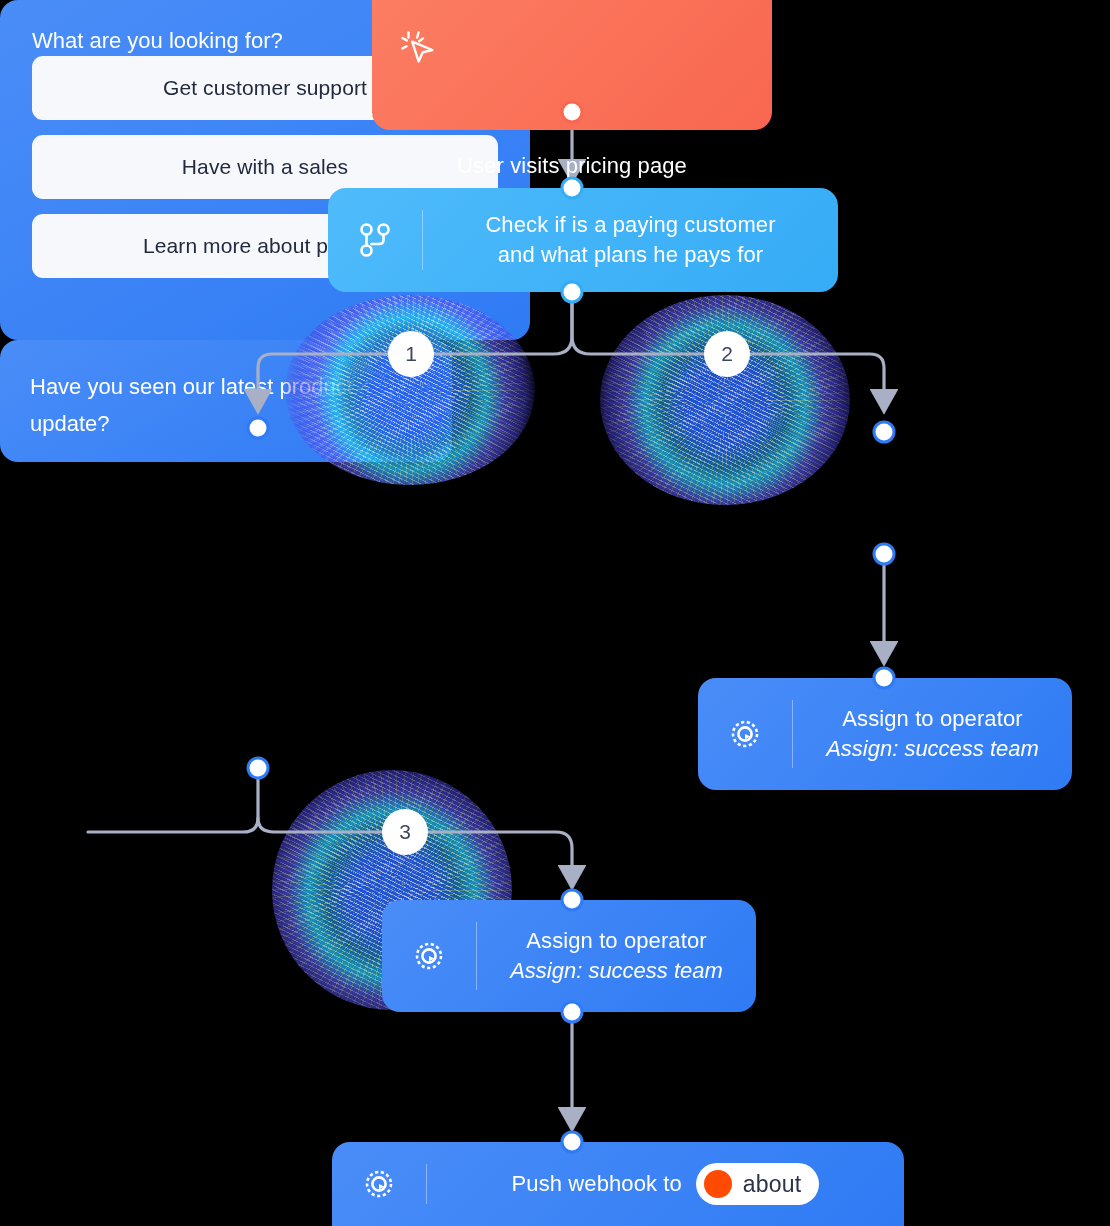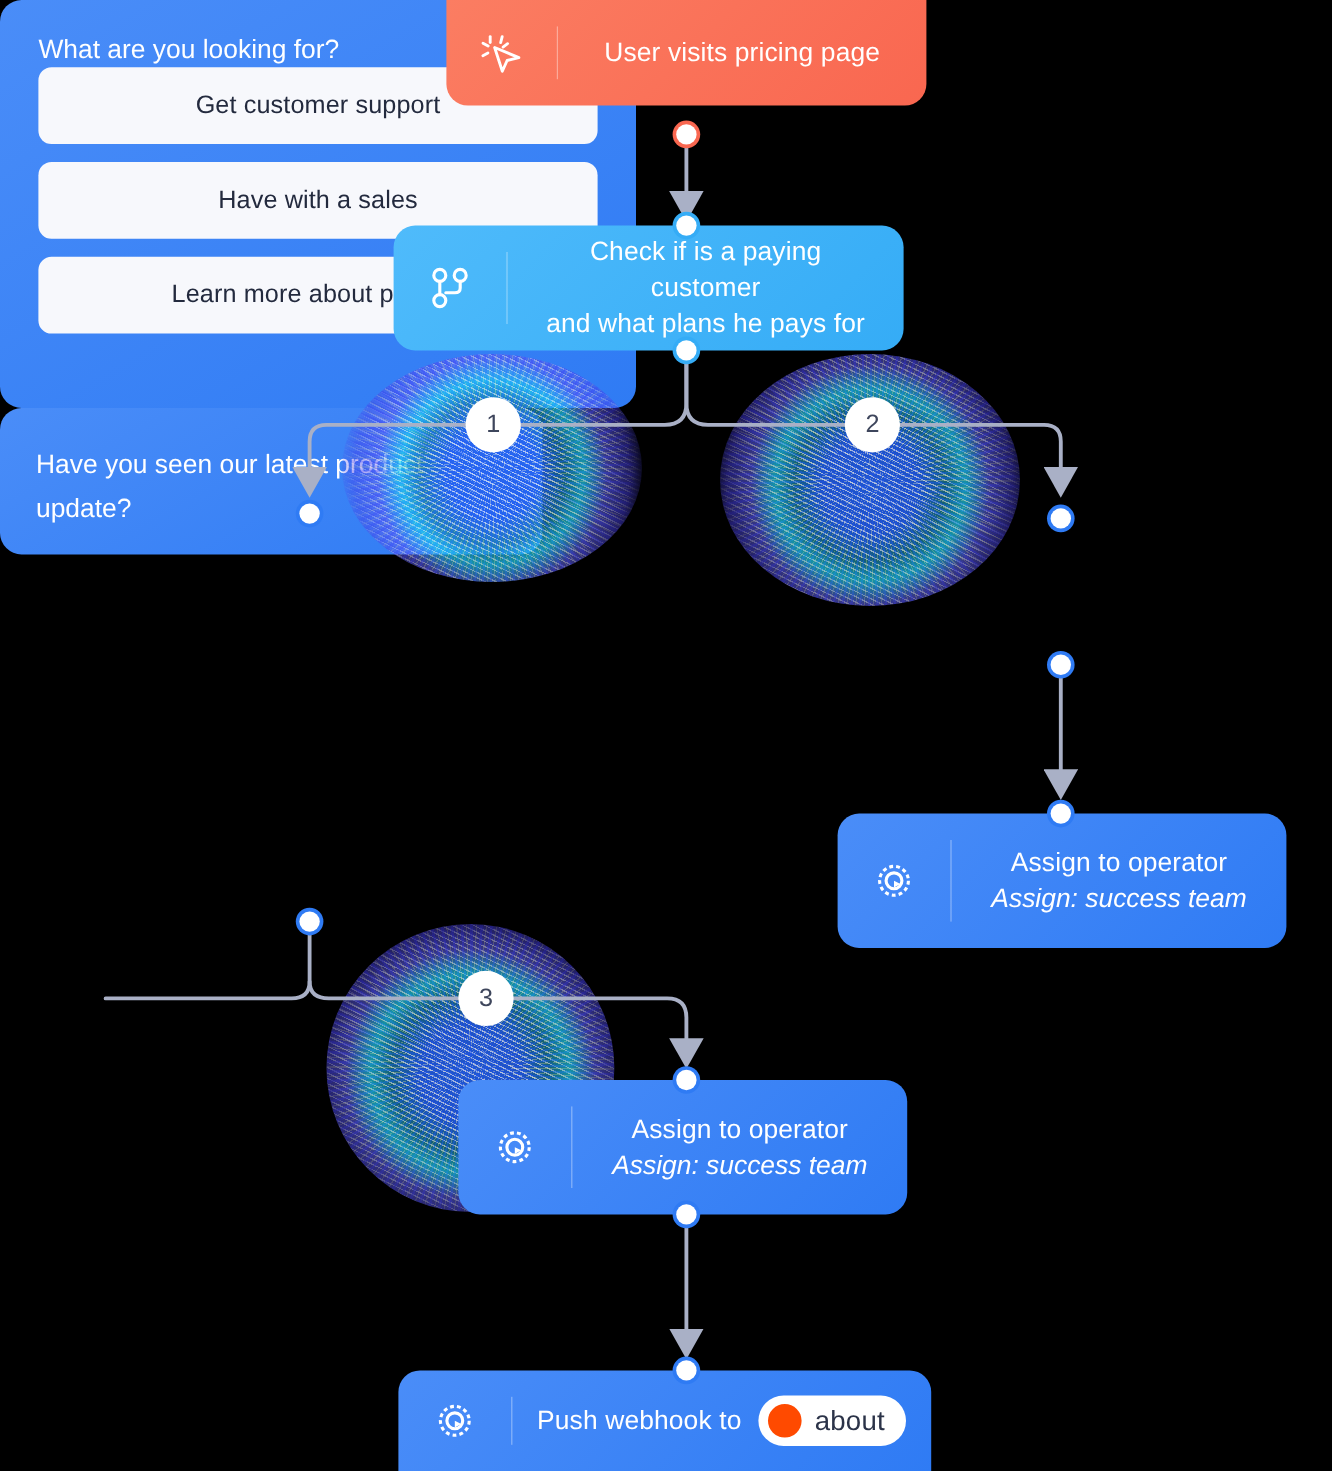--- a/index.html
+++ b/index.html
@@ -41,28 +41,29 @@
   .node .title {
     font-size: 22px; line-height: 30px; font-weight: 400;
     letter-spacing: .1px;
   }
   .node .subtitle {
     font-size: 22px; line-height: 30px; font-style: italic; font-weight: 400;
   }
 
   
   #node-trigger {
-    left: 372px; top: 0px; width: 400px; height: 88px;
+    left: 372px; top: 0px; width: 400px; height: 130px;
     background: linear-gradient(135deg, #FB7D62 0%, #F96750 100%);
     border-radius: 0 0 18px 18px;
+    flex-direction: column;
   }
   #node-trigger .icon-cell { width: 92px; flex: 0 0 92px; }
 
   #node-condition {
-    left: 328px; top: 188px; width: 425px; height: 104px;
+    left: 328px; top: 188px; width: 510px; height: 104px;
     background: linear-gradient(135deg, #4FBBFB 0%, #35ACF6 100%);
   }
 
   #node-question-left {
     left: 0px; top: 428px; width: 530px; height: 340px;
     background: linear-gradient(150deg, #4A8DF8 0%, #2F7BF4 100%);
     border-radius: 18px;
     display: block;
     padding: 26px 32px 28px 32px;
   }
@@ -94,21 +95,21 @@
 
   #node-assign-right {
     left: 698px; top: 678px; width: 374px; height: 112px;
     background: linear-gradient(135deg, #4A8DF8 0%, #2F7BF4 100%);
   }
   #node-assign-bottom {
     left: 382px; top: 900px; width: 374px; height: 112px;
     background: linear-gradient(135deg, #4A8DF8 0%, #2F7BF4 100%);
   }
   #node-webhook {
-    left: 332px; top: 1142px; width: 444px; height: 84px;
+    left: 332px; top: 1142px; width: 572px; height: 84px;
     background: linear-gradient(135deg, #4A8DF8 0%, #2F7BF4 100%);
     border-radius: 18px 18px 0 0;
   }
   #node-webhook .labels {
     display: flex; align-items: center; justify-content: center;
     gap: 14px; padding: 0 20px;
   }
   #node-webhook .title { white-space: nowrap; }
 
   .zapier-badge {

